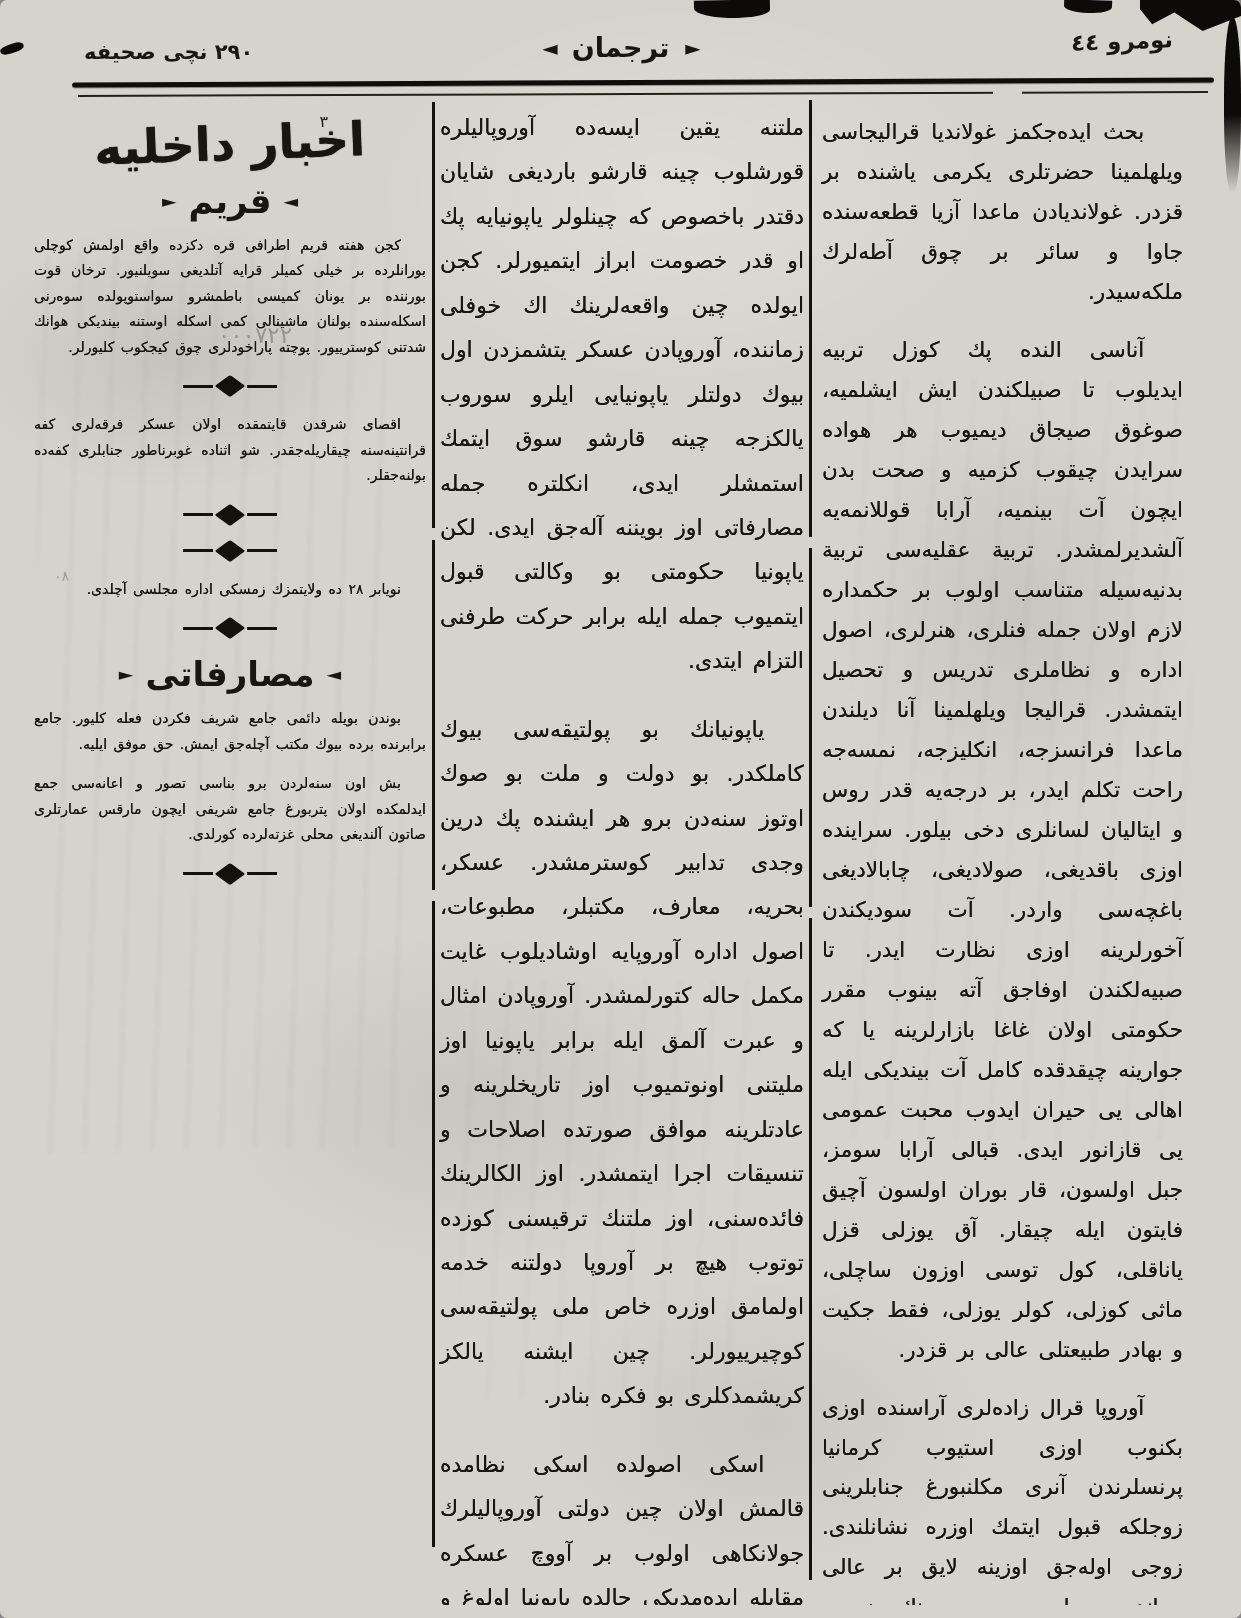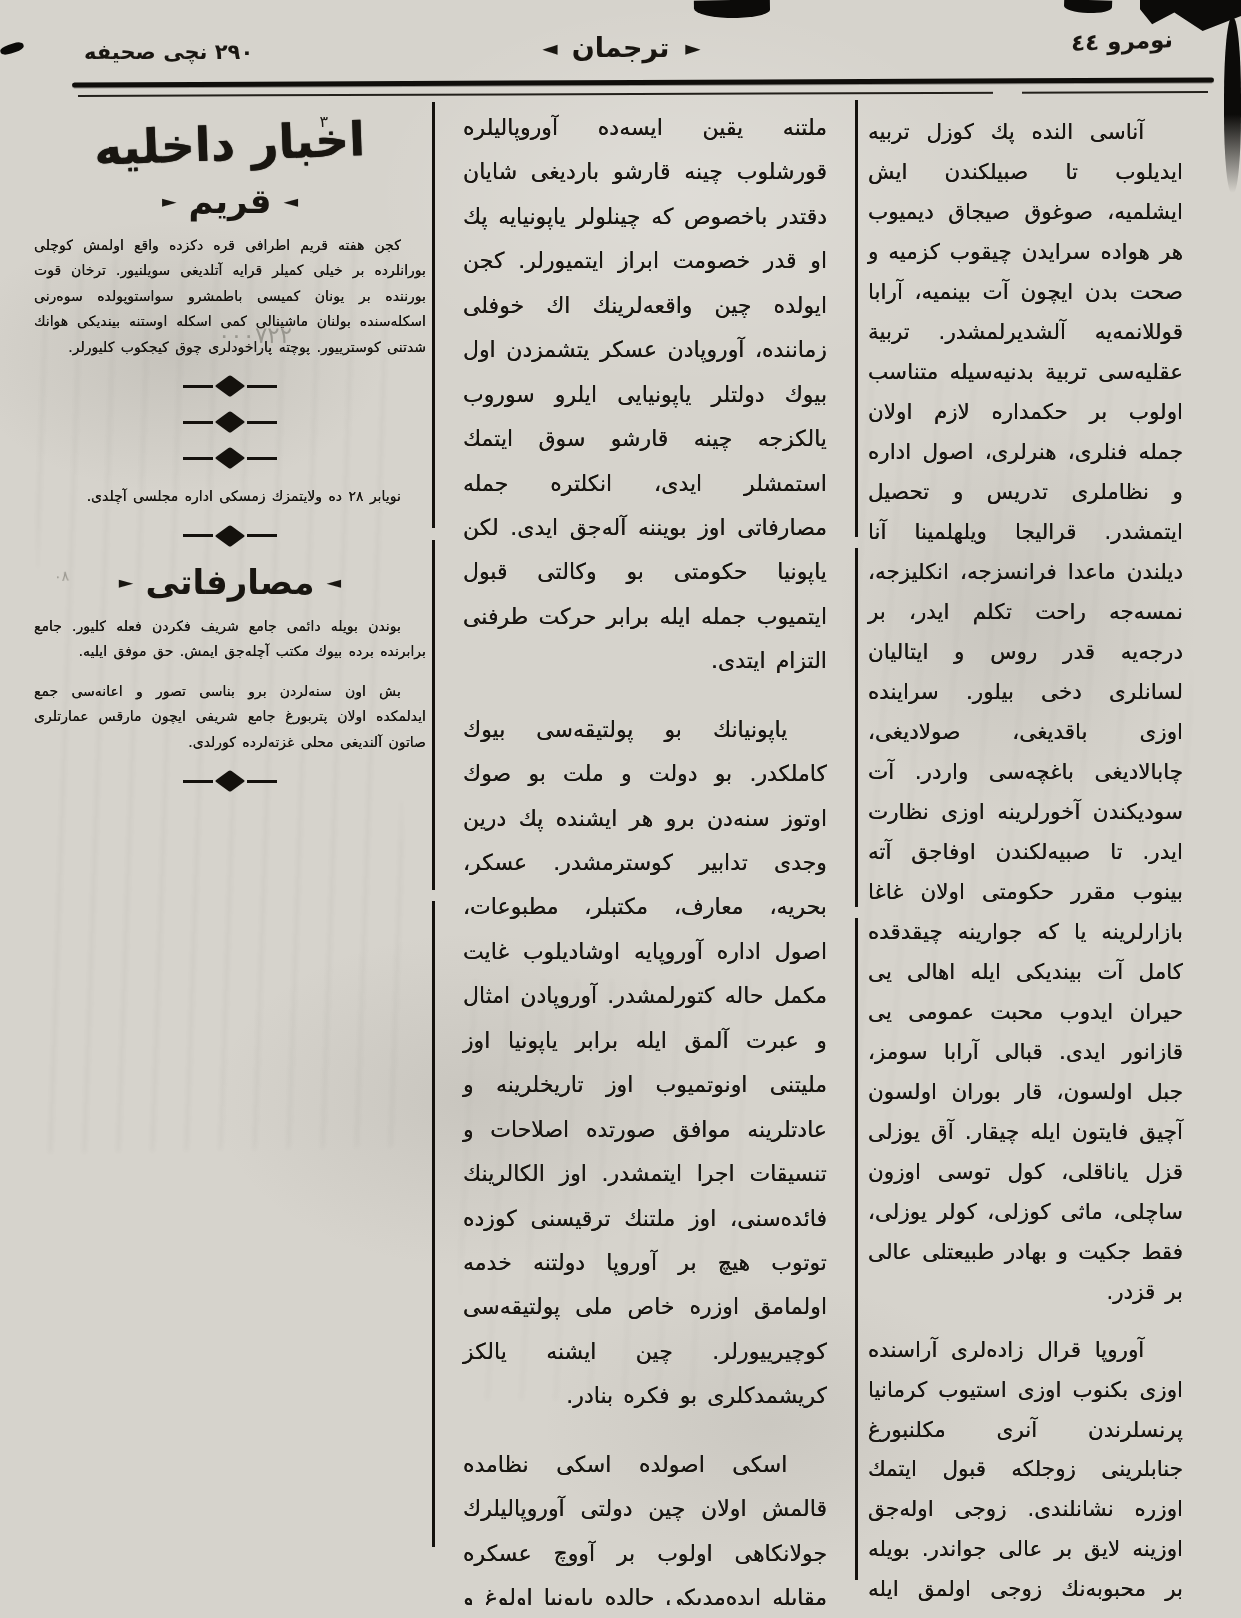--- a/index.html
+++ b/index.html
@@ -7,20 +7,21 @@
   .page{
     position:relative;width:1241px;height:1618px;margin:0 auto;overflow:hidden;
     background-color:#d6d3cc;
     background-image:
       radial-gradient(ellipse 340px 220px at 14% 22%, rgba(115,112,104,.16), transparent 62%),
       radial-gradient(ellipse 300px 340px at 82% 38%, rgba(115,112,104,.14), transparent 60%),
       radial-gradient(ellipse 430px 280px at 38% 68%, rgba(105,102,95,.12), transparent 60%),
       radial-gradient(ellipse 380px 240px at 62% 88%, rgba(105,102,95,.10), transparent 60%),
       radial-gradient(ellipse 520px 320px at 55% 12%, rgba(255,255,255,.22), transparent 60%);
     color:#191611;
+    border-radius:7px;
   }
   
   .ghost{position:absolute;pointer-events:none;opacity:.10;filter:blur(2px);background:
      repeating-linear-gradient(93deg, transparent 0 14px, rgba(60,58,52,.55) 14px 17px, transparent 17px 34px);}
   .g1{left:40px;top:250px;width:360px;height:900px;transform:rotate(-1deg);}
   .g2{left:850px;top:380px;width:340px;height:760px;transform:rotate(1deg);opacity:.08;}
   .g3{left:460px;top:980px;width:300px;height:420px;opacity:.07;}
 
   
   .hdr-page{position:absolute;top:40px;left:84px;font-size:21px;font-weight:bold;}
@@ -28,21 +29,21 @@
   .hdr-mast{position:absolute;top:32px;left:0;right:0;display:flex;justify-content:center;align-items:center;gap:16px;font-size:27px;font-weight:bold;}
   .mast-orn{font-size:20px;letter-spacing:-2px;}
   .hrule-thick{position:absolute;top:80px;left:72px;width:1142px;height:5px;background:#100e0b;border-radius:3px;transform:rotate(-0.25deg);box-shadow:0 1px 0 rgba(16,14,11,.35);}
   .hrule-thin{position:absolute;top:93px;left:78px;width:1130px;height:2px;transform:rotate(-0.2deg);
      background:linear-gradient(to right,#23201b 0 81%,transparent 81% 83.5%,#23201b 83.5% 100%);}
 
   
   .cols{position:absolute;top:100px;left:28px;right:48px;height:1505px;display:flex;}
   .col{direction:rtl;overflow:hidden;}
   .col-left{width:392px;padding:0 6px;position:relative;}
-  .col-middle{width:364px;padding:6px 28px 0;}
+  .col-middle{width:364px;padding:6px 5px 0;}
   .col-right{flex:1;padding:12px 10px 0;}
   .vrule{width:3px;flex:0 0 3px;background:linear-gradient(to bottom,
       #14110d 0 29.5%, rgba(0,0,0,0) 29.5% 30.3%,
       #14110d 30.3% 54.5%, rgba(0,0,0,0) 54.5% 55.3%,
       #14110d 55.3% 100%);}
   .vrule-a{height:1445px;margin-top:2px;}
   .vrule-b{height:1480px;}
 
   .para{margin:0 0 14px;text-align:justify;text-indent:1.8em;word-spacing:.14em;text-shadow:0 0 .4px currentColor;}
   .col-left  .para{font-size:14px;line-height:1.82;}
@@ -118,20 +119,21 @@
         <span class="txt">قريم</span>
         <span class="arr">►</span>
       </div>
 
       <p class="para">كجن هفته قريم اطرافى قره دكزده واقع اولمش كوچلى بورانلرده بر خيلى كميلر قرايه آتلديغى سويلنيور. ترخان قوت بورننده بر يونان كميسى باطمشرو سواستوپولده سوەرنى اسكلەسنده بولنان ماشينالى كمى اسكله اوستنه بيندیكى هوانك شدتنى كوستريیور. پوچته پاراخودلرى چوق كيجكوب كليورلر.</p>
       <div class="orn-div">
           <span class="seg"></span>
           <span class="dia"></span>
           <span class="seg"></span>
         </div>
+      <p class="para">اقصاى شرقدن قايتمقده اولان عسكر فرقەلرى كفه قرانتينەسنه چيقاريلەجقدر. شو اثناده غوبرناطور جنابلرى كفەده بولنەجقلر.</p>
       <div class="orn-div">
           <span class="seg"></span>
           <span class="dia"></span>
           <span class="seg"></span>
         </div>
       <div class="orn-div">
           <span class="seg"></span>
           <span class="dia"></span>
           <span class="seg"></span>
         </div>
@@ -161,19 +163,20 @@
 
     <div class="col col-middle">
       <p class="para flush">ملتنه يقين ايسەده آوروپاليلره قورشلوب چينه قارشو بارديغى شايان دقتدر باخصوص كه چينلولر ياپونيايه پك او قدر خصومت ابراز ايتميورلر. كجن ايولده چين واقعەلرينك اك خوفلى زماننده، آوروپادن عسكر يتشمزدن اول بيوك دولتلر ياپونيايى ايلرو سوروب يالكزجه چينه قارشو سوق ايتمك استمشلر ايدى، انكلتره جمله مصارفاتى اوز بويننه آلەجق ايدى. لكن ياپونيا حكومتى بو وكالتى قبول ايتميوب جمله ايله برابر حركت طرفنى التزام ايتدى.</p>
       <p class="para">ياپونيانك بو پولتيقەسى بيوك كاملكدر. بو دولت و ملت بو صوك اوتوز سنەدن برو هر ايشنده پك درين وجدى تدابير كوسترمشدر. عسكر، بحريه، معارف، مكتبلر، مطبوعات، اصول اداره آوروپايه اوشاديلوب غايت مكمل حاله كتورلمشدر. آوروپادن امثال و عبرت آلمق ايله برابر ياپونيا اوز مليتنى اونوتميوب اوز تاريخلرينه و عادتلرينه موافق صورتده اصلاحات و تنسيقات اجرا ايتمشدر. اوز الكالرينك فائدەسنى، اوز ملتنك ترقيسنى كوزده توتوب هيچ بر آوروپا دولتنه خدمه اولمامق اوزره خاص ملى پولتيقەسى كوچيرييورلر. چين ايشنه يالكز كريشمدكلرى بو فكره بنادر.</p>
       <p class="para">اسكى اصولده اسكى نظامده قالمش اولان چين دولتى آوروپاليلرك جولانكاهى اولوب بر آووچ عسكره مقابله ايدەمديكى حالده ياپونيا اولوغ و مدنى دولتلرك برى پايەسنه كيروب و اقصاى شرقده برنجيلك درجەسنه كلوب استقلال و استقبالنى تأمين ايتمشدر. حتى الكاسنده آوروپا قونسوللرينك مداخله و نفوذينى فسخه موفق اولمشدر.</p>
     </div>
 
     <div class="vrule vrule-b"></div>
 
     <div class="col col-right">
+      <p class="para">بحث ايدەجكمز غولانديا قراليجاسى ويلهلمينا حضرتلرى يكرمى ياشنده بر قزدر. غولانديادن ماعدا آزيا قطعەسنده جاوا و سائر بر چوق آطەلرك ملكەسيدر.</p>
       <p class="para">آناسى النده پك كوزل تربيه ايديلوب تا صبيلكندن ايش ايشلمیه، صوغوق صيجاق ديميوب هر هواده سرايدن چيقوب كزمیه و صحت بدن ايچون آت بينمیه، آرابا قوللانمەيه آلشديرلمشدر. تربية عقليەسى تربية بدنيەسيله متناسب اولوب بر حكمداره لازم اولان جمله فنلرى، هنرلرى، اصول اداره و نظاملرى تدريس و تحصيل ايتمشدر. قراليجا ويلهلمينا آنا ديلندن ماعدا فرانسزجه، انكليزجه، نمسەجه راحت تكلم ايدر، بر درجەيه قدر روس و ايتاليان لسانلرى دخى بيلور. سراينده اوزى باقديغى، صولاديغى، چابالاديغى باغچەسى واردر. آت سوديكندن آخورلرينه اوزى نظارت ايدر. تا صبيەلكندن اوفاجق آته بينوب مقرر حكومتى اولان غاغا بازارلرينه يا كه جوارينه چيقدقده كامل آت بينديكى ايله اهالى يى حيران ايدوب محبت عمومى يى قازانور ايدى. قبالى آرابا سومز، جبل اولسون، قار بوران اولسون آچيق فايتون ايله چيقار. آق يوزلى قزل ياناقلى، كول توسى اوزون ساچلى، ماثى كوزلى، كولر يوزلى، فقط جكيت و بهادر طبيعتلى عالى بر قزدر.</p>
       <p class="para">آوروپا قرال زادەلرى آراسنده اوزى بكنوب اوزى استيوب كرمانيا پرنسلرندن آنرى مكلنبورغ جنابلرينى زوجلكه قبول ايتمك اوزره نشانلندى. زوجى اولەجق اوزينه لايق بر عالى جواندر. بويله بر محبوبەنك زوجى اولمق ايله برابر برنجى تبعەسى اولمقده بر آغرلق اولمسنه كركدر.</p>
 
     </div>
 
   </div>
 </div>
 
 </body></html>

